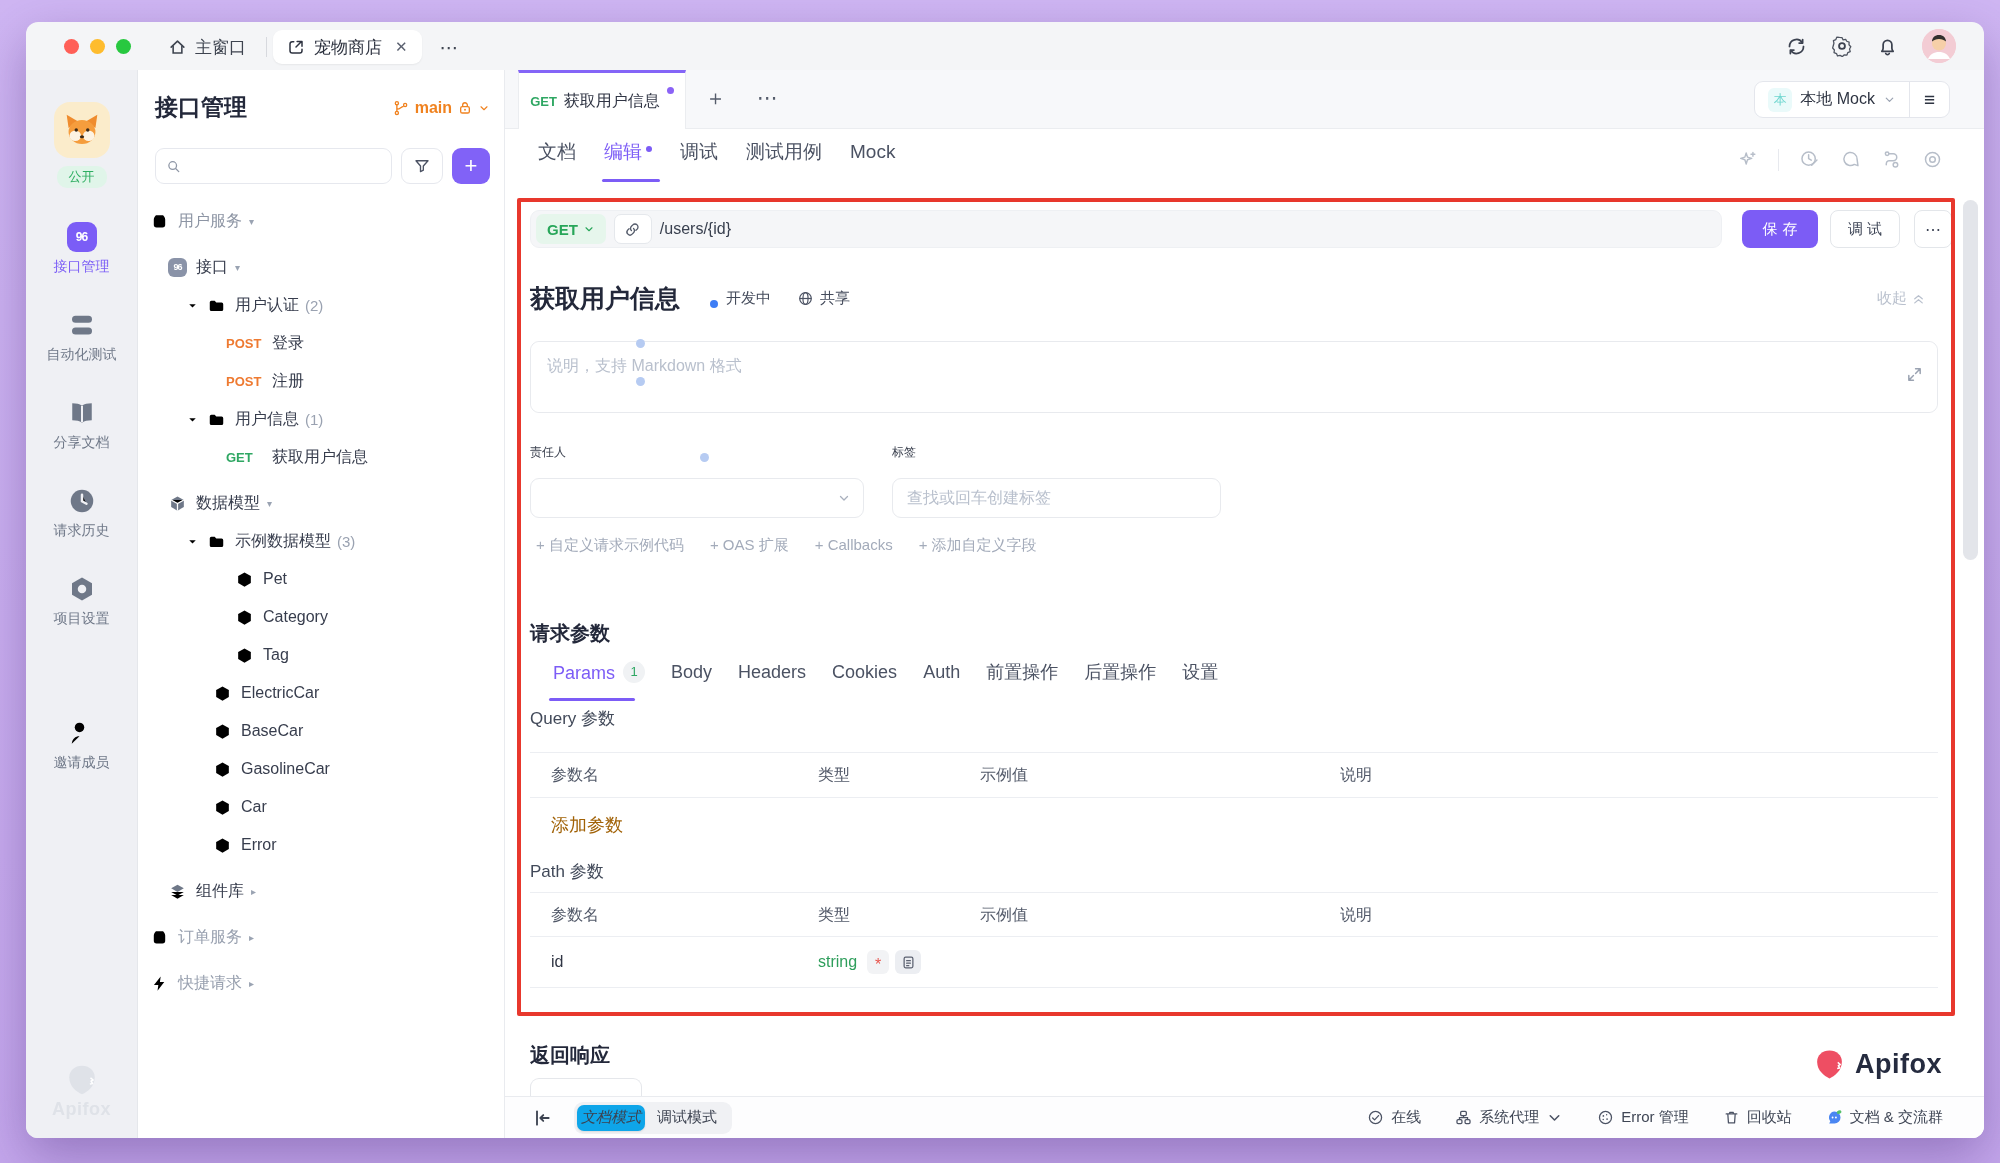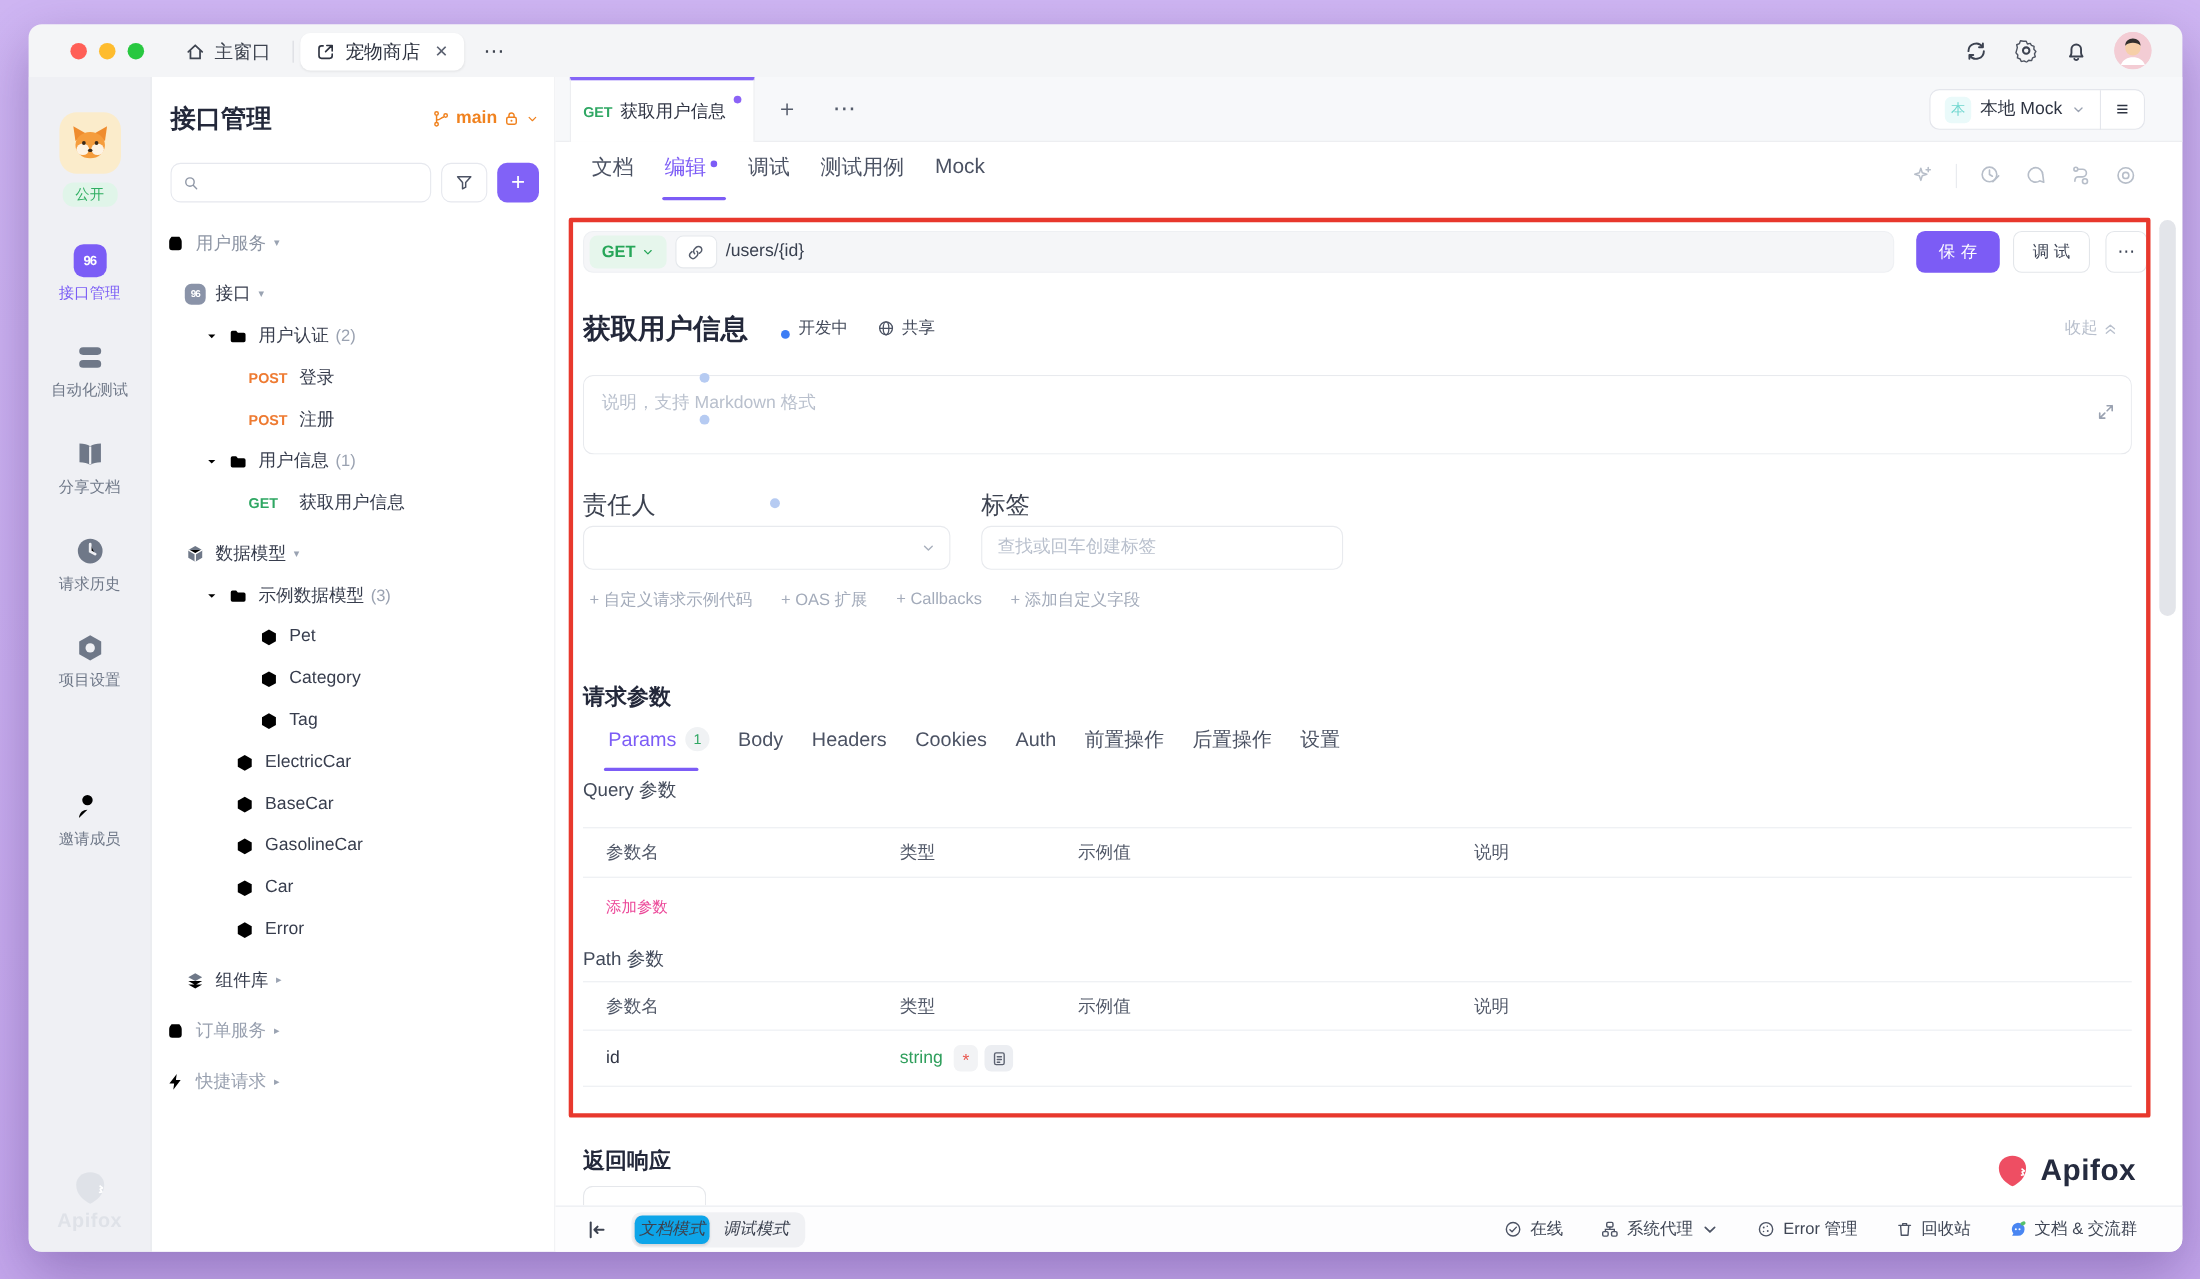--- a/index.html
+++ b/index.html
@@ -91,48 +91,48 @@
   .title-row { position:absolute; left:25px; top:212px; right:58px; display:flex; align-items:center; }
   .api-title { font-size:25px; font-weight:bold; color:#23283a; }
   .status-chip { display:flex; align-items:flex-end; gap:8px; margin-left:30px; font-size:15px; color:#454c5c; }
   .sdot { width:8px; height:8px; border-radius:50%; background:#3d7df5; }
   .share-chip { display:flex; align-items:center; gap:6px; margin-left:26px; font-size:15px; color:#454c5c; }
   .collapse { position:absolute; right:0; display:flex; align-items:center; gap:4px; color:#b9c0cd; font-size:15px; }
   .desc-box { position:absolute; left:25px; top:271px; right:46px; height:72px; border:1px solid #e8eaee; border-radius:9px; position:absolute; }
   .desc-box textarea { width:100%; height:100%; border:none; outline:none; resize:none; font-family:inherit; font-size:16px; padding:14px 40px 10px 16px; color:#333; border-radius:9px; background:#fff; }
   .desc-box textarea::placeholder { color:#b9c0cd; }
   .expand-ic { position:absolute; right:14px; top:24px; width:17px; height:17px; color:#9aa2b1; }
-  .field-label { position:absolute; font-size:22px; color:#3c4250; }
+  .field-label { position:absolute; font-size:12px; color:#3c4250; }
   .owner-select { position:absolute; left:25px; top:408px; width:334px; height:40px; border:1px solid #e8eaee; border-radius:9px; background:#fff; display:flex; align-items:center; justify-content:flex-end; padding-right:12px; color:#a9b0bd; }
   .tag-input { position:absolute; left:387px; top:408px; width:329px; height:40px; border:1px solid #e8eaee; border-radius:9px; font-size:16px; padding:0 14px; color:#333; outline:none; }
   .tag-input::placeholder { color:#b9c0cd; }
   .links-row { position:absolute; left:31px; top:466px; display:flex; gap:26px; font-size:15px; color:#a3abba; }
   
   .sec-h { position:absolute; left:25px; font-size:20px; font-weight:bold; color:#23283a; }
   .ptabs { position:absolute; left:48px; top:590px; display:flex; gap:26px; font-size:18px; color:#4b5263; align-items:center; }
   .ptab.active { color:#7c5cf6; }
   .pbadge { display:inline-flex; width:22px; height:22px; border-radius:50%; background:#f0f2f4; color:#2fa763; font-size:13px; align-items:center; justify-content:center; margin-left:8px; vertical-align:2px; }
   .punder { position:absolute; left:44px; top:628px; width:86px; height:3px; border-radius:2px; background:#7c5cf6; }
   .tbl-title { position:absolute; left:25px; font-size:17px; color:#414959; }
   .hline { position:absolute; left:25px; right:46px; height:1px; background:#eceef2; }
   .thead { position:absolute; left:25px; right:46px; height:44px; display:flex; align-items:center; font-size:16px; color:#515868; }
   .trowp { position:absolute; left:25px; right:46px; height:50px; display:flex; align-items:center; font-size:16px; }
   .c-name{width:288px; padding-left:21px;} .c-type{width:162px;} .c-ex{width:360px;} .c-desc{flex:1;}
-  .addrow { color:#ec4899; font-size:14px; }
+  .addrow { color:#a16207; font-size:18px; }
   .type-str { color:#2e9e5b; }
   .req-badge { display:inline-flex; width:22px; height:24px; background:#f2f3f5; border-radius:6px; align-items:center; justify-content:center; color:#e8554d; font-size:16px; margin-left:10px; padding-top:6px; }
   .schema-badge { display:inline-flex; width:26px; height:24px; background:#eceef2; border-radius:6px; align-items:center; justify-content:center; color:#5b6170; margin-left:6px; }
   .schema-badge .ic{width:15px;height:15px;}
   .resp-tab-stub { position:absolute; left:25px; top:1008px; width:112px; height:18px; border:1px solid #e5e7eb; border-bottom:none; border-radius:9px 9px 0 0; background:#fff; }
   
   .statusbar { position:absolute; left:0; right:0; bottom:0; height:42px; background:#fdfdfe; border-top:1px solid #e9ebef; display:flex; align-items:center; z-index:10; }
   .sb-collapse { margin-left:27px; width:20px; height:20px; color:#3c4250; }
   .seg { margin-left:22px; background:#f0f1f4; border-radius:9px; height:32px; display:flex; align-items:center; padding:0 3px; font-size:15px; color:#3c4250; }
   .seg .on { background:#0ea5e9; border-radius:7px; height:26px; display:flex; align-items:center; padding:0 4px; box-shadow:0 1px 2px rgba(0,0,0,.1);font-style:italic; }
-  .seg .off { padding:0 12px;font-style:italic; }
+  .seg .off { padding:0 12px; }
   .sb-right { position:absolute; right:41px; display:flex; align-items:center; gap:34px; font-size:15px; color:#3f4655; }
   .sb-item { display:flex; align-items:center; gap:7px; }
   .sb-item .ic { width:17px; height:17px; color:#4c5364; }
   .brand { position:absolute; right:42px; top:978px; display:flex; align-items:center; gap:9px; }
   .brand b { font-size:27px; color:#252b3f; letter-spacing:.5px; }
   .scrollthumb { position:absolute; right:6px; top:130px; width:15px; height:360px; background:#e3e5ea; border-radius:8px; }
   .ic { display:inline-block; }
   svg.ic { stroke:currentColor; fill:none; }
 </style>
 </head>

